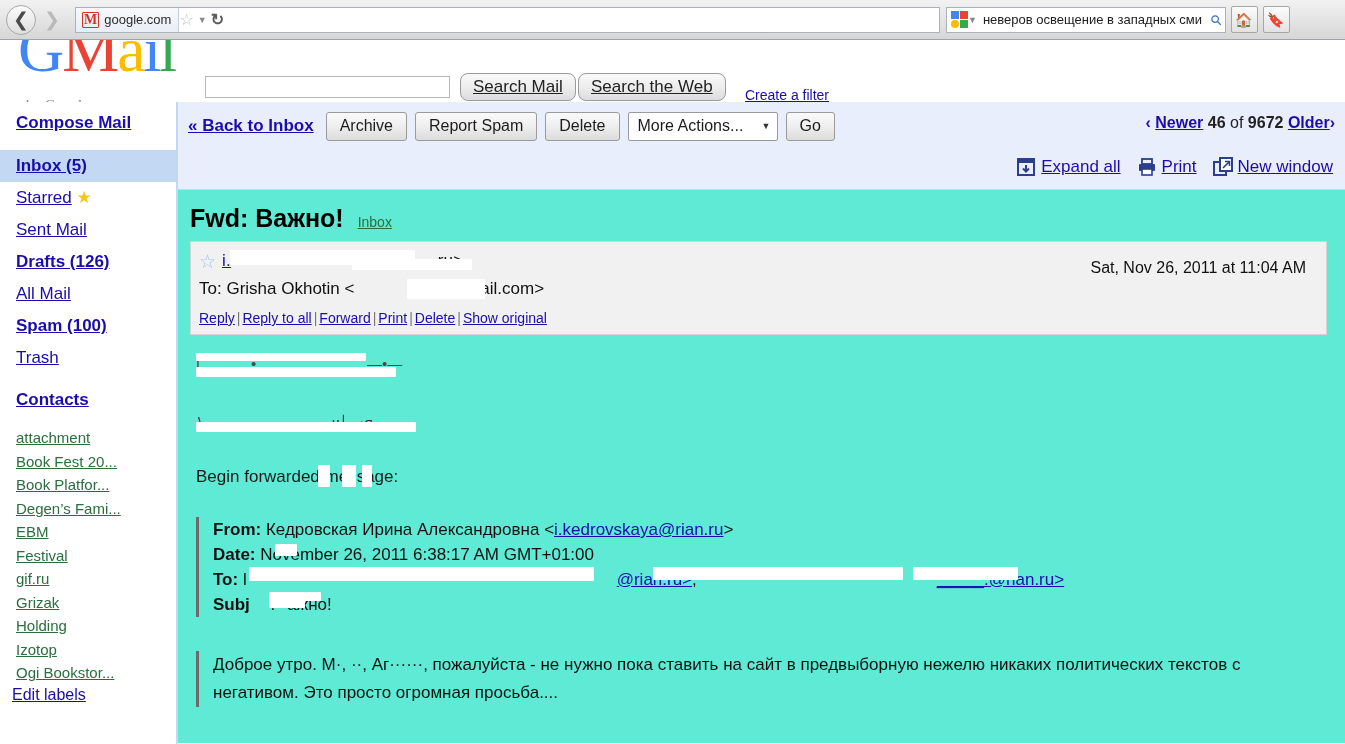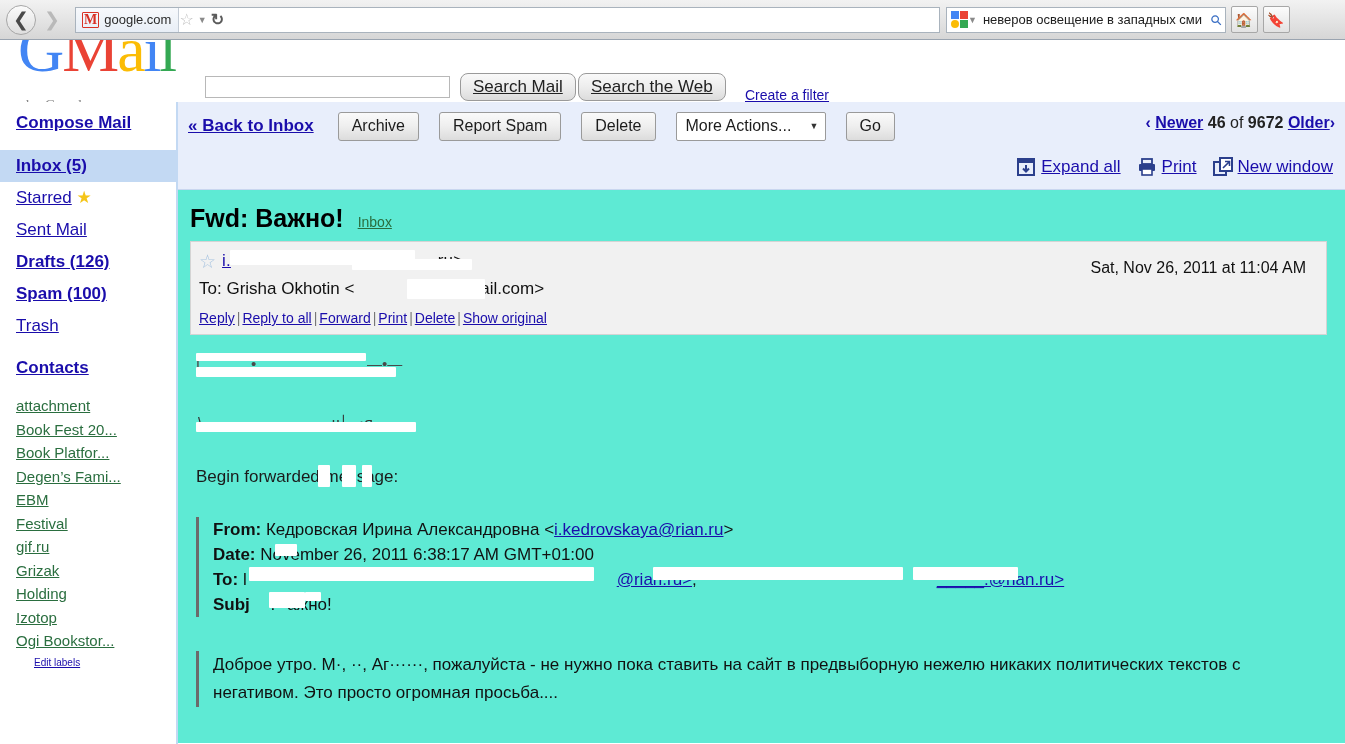--- a/index.html
+++ b/index.html
@@ -130,33 +130,33 @@
   .side-compose { font-weight: bold; font-size: 17px; line-height: 34px; padding-top: 4px; }
   .star-y { color: #f5c518; text-decoration: none; display: inline-block; font-size: 17px; }
   .labels-title {
     padding-left: 16px; font-size: 17px; color: #111; line-height: 32px;
   }
   .label-link {
     display: block; padding-left: 16px; font-size: 15px; line-height: 23.5px;
     color: #2a6e3f; text-decoration: underline; white-space: nowrap;
   }
   .edit-labels {
-    display: block; padding-left: 34px; font-size: 10px; line-height: 20px;
+    display: block; padding-left: 12px; font-size: 16px; line-height: 20px;
     color: #1a0dab; text-decoration: underline;
   }
   .side-gap { height: 10px; }
 
   
   .main {
     position: absolute; left: 176px; top: 102px; width: 1169px; height: 642px;
     background: #ffffff; border-left: 2px solid #c3d9f3;
   }
   .toolbar {
     position: relative; height: 48px; background: #e8eefb;
-    display: flex; align-items: center; padding-left: 10px; gap: 20px;
+    display: flex; align-items: center; padding-left: 10px; gap: 8px;
   }
   .back-to-inbox {
     font-size: 17px; font-weight: bold; color: #1a0dab;
     text-decoration: underline; white-space: nowrap; margin-right: 4px;
   }
   .tb-btn {
     height: 29px; padding: 0 13px;
     background: linear-gradient(180deg,#fafafa 0%, #efefef 48%, #dcdcdc 100%);
     border: 1px solid #9a9a9a; border-radius: 3px;
     font-size: 16px; color: #1c1c1c;
@@ -295,20 +295,21 @@
 </div>
 
 <div class="sidebar">
   <a class="side-link side-compose">Compose Mail</a>
   <div class="side-gap"></div>
 
   <a class="side-link bold sel">Inbox (5)</a>
   <div class="side-link"><span>Starred</span><span class="star-y">&nbsp;★</span></div>
   <a class="side-link">Sent Mail</a>
   <a class="side-link bold">Drafts (126)</a>
+  <a class="side-link">All Mail</a>
   <a class="side-link bold">Spam (100)</a>
   <a class="side-link">Trash</a>
 
   <div class="side-gap"></div>
   <a class="side-link bold">Contacts</a>
   <div class="side-gap"></div>
 
   <a class="label-link">attachment</a>
   <a class="label-link">Book Fest 20...</a>
   <a class="label-link">Book Platfor...</a>

